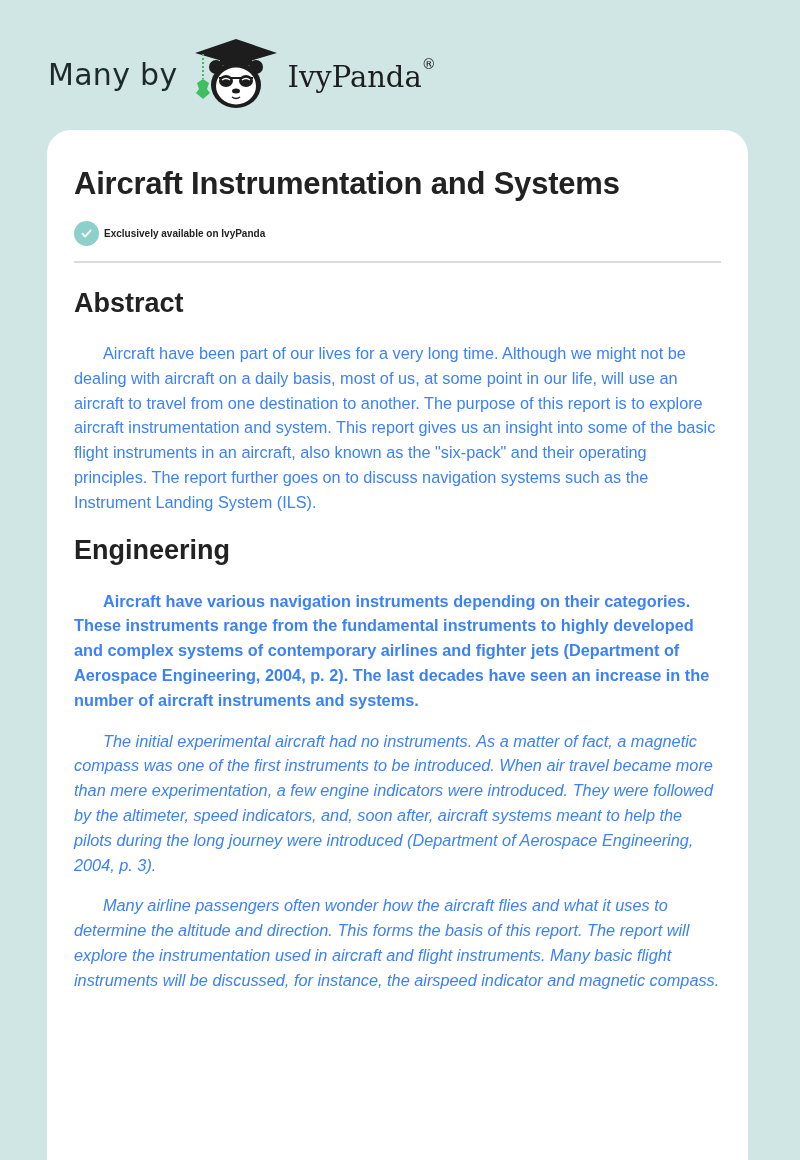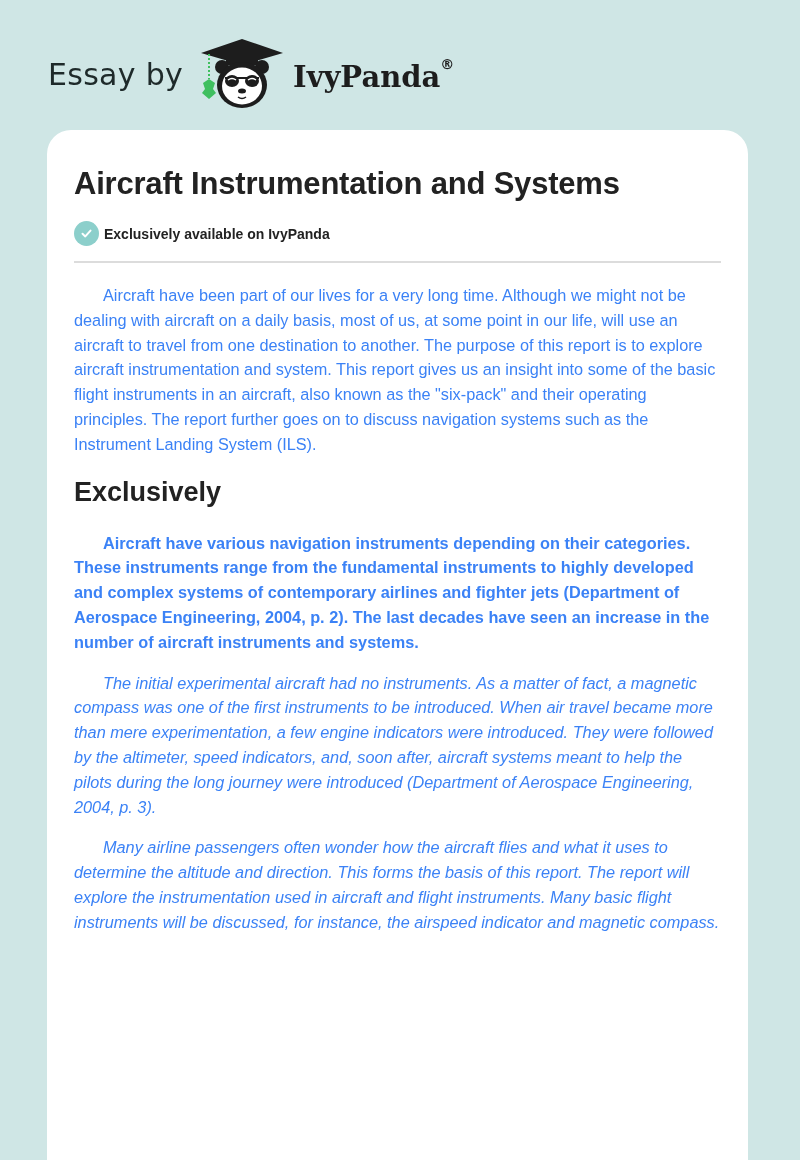--- a/index.html
+++ b/index.html
@@ -14,60 +14,60 @@
     position: absolute; left: 48px; top: 36px; height: 74px;
     display: flex; align-items: center;
   }
   .essay-by {
     font-family: "DejaVu Sans", sans-serif;
     font-size: 30px; color: #1e2a2a; letter-spacing: 0.3px;
     margin-right: 16px; margin-top: 2px;
   }
   .logo-icon { width: 86px; height: 76px; margin-right: 8px; }
   .brand {
-    font-family: "DejaVu Serif", serif; font-weight: bold;
+    font-family: "DejaVu Serif", serif; font-weight: normal;
     font-size: 29px; color: #1d1d1d; margin-top: 8px;
   }
   .brand sup { font-size: 14px; font-family: "DejaVu Sans", sans-serif; vertical-align: top; position: relative; top: -4px; }
 
   .card {
     position: absolute; left: 47px; top: 130px; width: 701px; height: 1059px;
     background: #fff; border-radius: 24px; box-sizing: border-box;
     padding: 34px 27px 0 27px;
   }
   .title {
     font-size: 31px; font-weight: bold; margin: 0; color: #222;
     line-height: 40px; letter-spacing: -0.2px;
   }
   .badge {
     display: flex; align-items: center; margin-top: 17px;
   }
   .badge-icon {
     width: 25px; height: 25px; border-radius: 50%; background: #8ccfcb;
     display: flex; align-items: center; justify-content: center; margin-right: 5px;
   }
-  .badge-text { font-size: 14px; font-weight: bold; color: #222; }
+  .badge-text { font-size: 10px; font-weight: bold; color: #222; }
   .divider { height: 2px; background: #dcdcdc; margin-top: 15px; }
   h2 {
     font-size: 27px; font-weight: bold; margin: 22px 0 0 0; line-height: 36px; color: #222;
   }
   p {
     font-size: 16.3px; line-height: 24.8px; margin: 0; color: #3b82f6;
     text-indent: 29px;
   }
   .abstract-p { margin-top: 20px; }
   .intro-h { margin-top: 17px; }
   .intro-p1 { margin-top: 21px; font-weight: bold; }
   .intro-p2, .intro-p3 { margin-top: 16px; font-style: italic; }
 </style>
 </head>
 <body>
 
 <div class="header">
-  <span class="essay-by">Essay by</span>
+  <span class="essay-by">Many by</span>
   <svg class="logo-icon" viewBox="0 0 86 76">
 
     <polygon points="43,4 84,18 43,30 2,18" fill="#1d1d1d"></polygon>
     <rect x="27" y="20" width="32" height="10" fill="#1d1d1d"></rect>
 
     <line x1="10" y1="19" x2="10" y2="44" stroke="#3fbf5f" stroke-width="2" stroke-dasharray="2,2"></line>
     <path d="M10,44 l-6,4 l2,6 l-3,4 l7,6 l7,-6 l-3,-4 l2,-6 z" fill="#3fbf5f"></path>
 
     <circle cx="23" cy="32" r="7" fill="#1d1d1d"></circle>
     <circle cx="63" cy="32" r="7" fill="#1d1d1d"></circle>
@@ -93,19 +93,20 @@
     <span class="badge-icon">
       <svg width="13" height="13" viewBox="0 0 13 13">
           <path d="M2.5,6.8 L5.3,9.4 L10.5,3.6" stroke="#fff" stroke-width="2" fill="none" stroke-linecap="round" stroke-linejoin="round"></path>
         </svg>
     </span>
     <span class="badge-text">Exclusively available on IvyPanda</span>
   </div>
 
   <div class="divider"></div>
 
+  <h2>Abstract</h2>
   <p class="abstract-p">Aircraft have been part of our lives for a very long time. Although we might not be dealing with aircraft on a daily basis, most of us, at some point in our life, will use an aircraft to travel from one destination to another. The purpose of this report is to explore aircraft instrumentation and system. This report gives us an insight into some of the basic flight instruments in an aircraft, also known as the "six-pack" and their operating principles. The report further goes on to discuss navigation systems such as the Instrument Landing System (ILS).</p>
 
-  <h2 class="intro-h">Exclusively</h2>
+  <h2 class="intro-h">Engineering</h2>
   <p class="intro-p1">Aircraft have various navigation instruments depending on their categories. These instruments range from the fundamental instruments to highly developed and complex systems of contemporary airlines and fighter jets (Department of Aerospace Engineering, 2004, p. 2). The last decades have seen an increase in the number of aircraft instruments and systems.</p>
   <p class="intro-p2">The initial experimental aircraft had no instruments. As a matter of fact, a magnetic compass was one of the first instruments to be introduced. When air travel became more than mere experimentation, a few engine indicators were introduced. They were followed by the altimeter, speed indicators, and, soon after, aircraft systems meant to help the pilots during the long journey were introduced (Department of Aerospace Engineering, 2004, p. 3).</p>
   <p class="intro-p3">Many airline passengers often wonder how the aircraft flies and what it uses to determine the altitude and direction. This forms the basis of this report. The report will explore the instrumentation used in aircraft and flight instruments. Many basic flight instruments will be discussed, for instance, the airspeed indicator and magnetic compass.</p>
 </div>
 
 </body></html>

